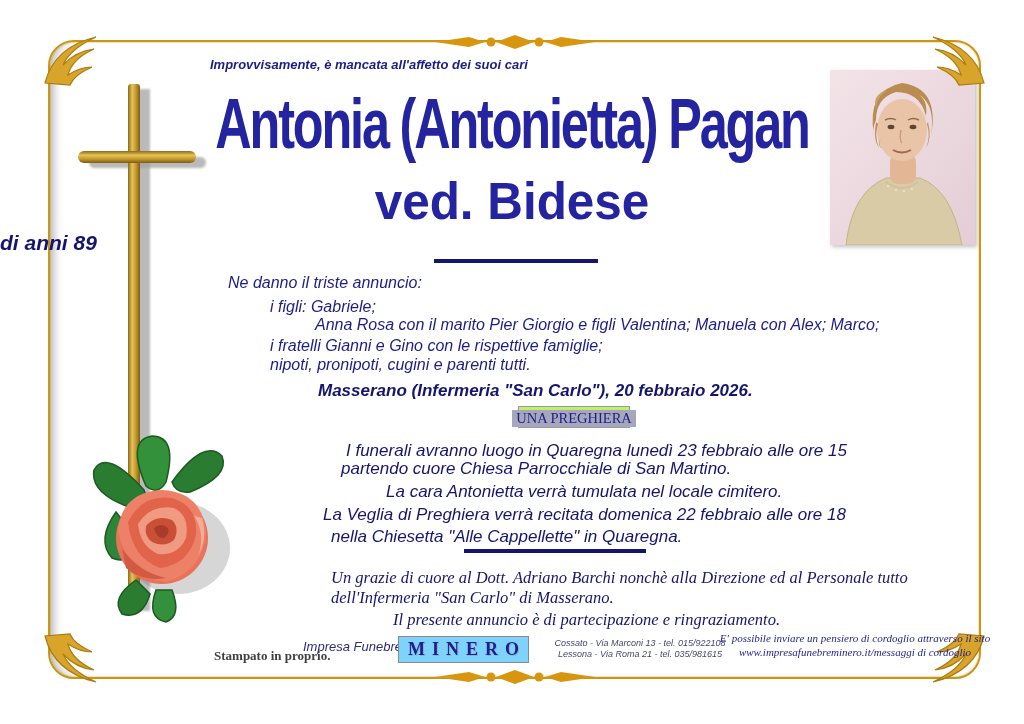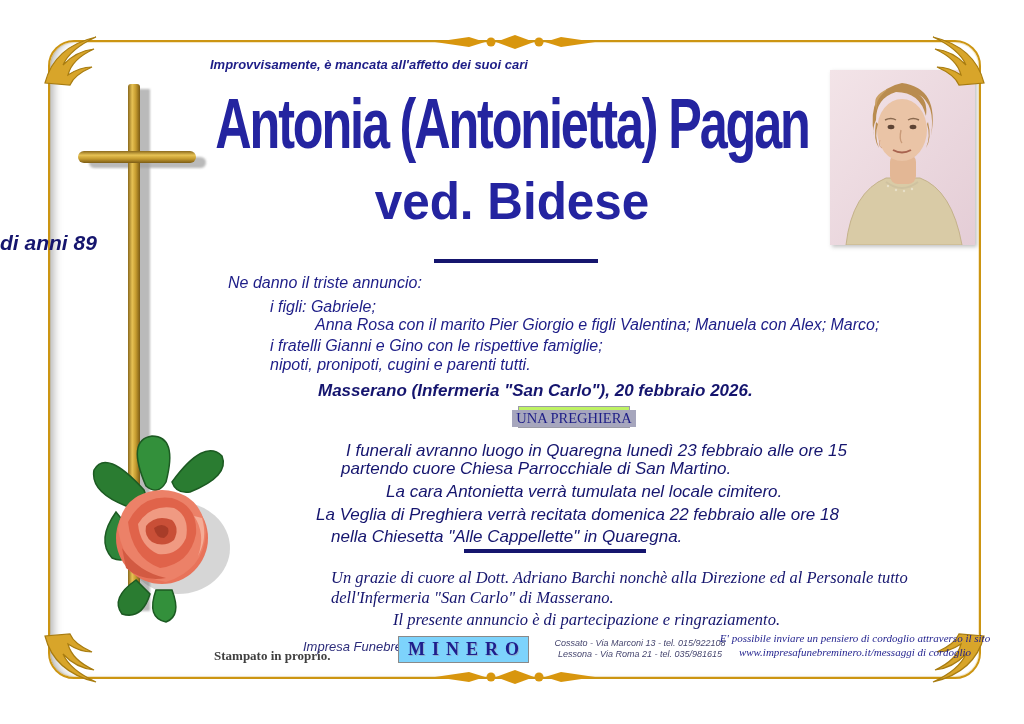--- a/index.html
+++ b/index.html
@@ -62,21 +62,21 @@
     border:1px solid #9a9aa5; display:flex; align-items:flex-end; justify-content:center;
     font-family:"Liberation Serif", serif; font-size:14.5px; color:#1d1d87; cursor:pointer;
   }
   .prayer span { background:#a6a6bd; padding:0 4px; line-height:17px; }
 
   
   .fun { font-size:17px; font-style:italic; color:#15156e; }
   .fun-0 { left:333px; top:441px;margin-left:13px; }
   .fun-1 { left:341px; top:459px; }
   .fun-2 { left:386px; top:482px; }
-  .fun-3 { left:316px; top:505px; }
+  .fun-3 { left:323px; top:505px; }
   .fun-4 { left:331px; top:527px; }
   .fun-rule { left:464px; top:549px; width:182px; height:3.5px; background:#15156e; }
 
   
   .thx { font-family:"Liberation Serif", serif; font-style:italic; font-weight:400;
          font-size:16.5px; color:#15156e; }
   .thx-0 { left:331px; top:568px; }
   .thx-1 { left:331px; top:588px; }
   .thx-2 { left:393px; top:610px; }
 

